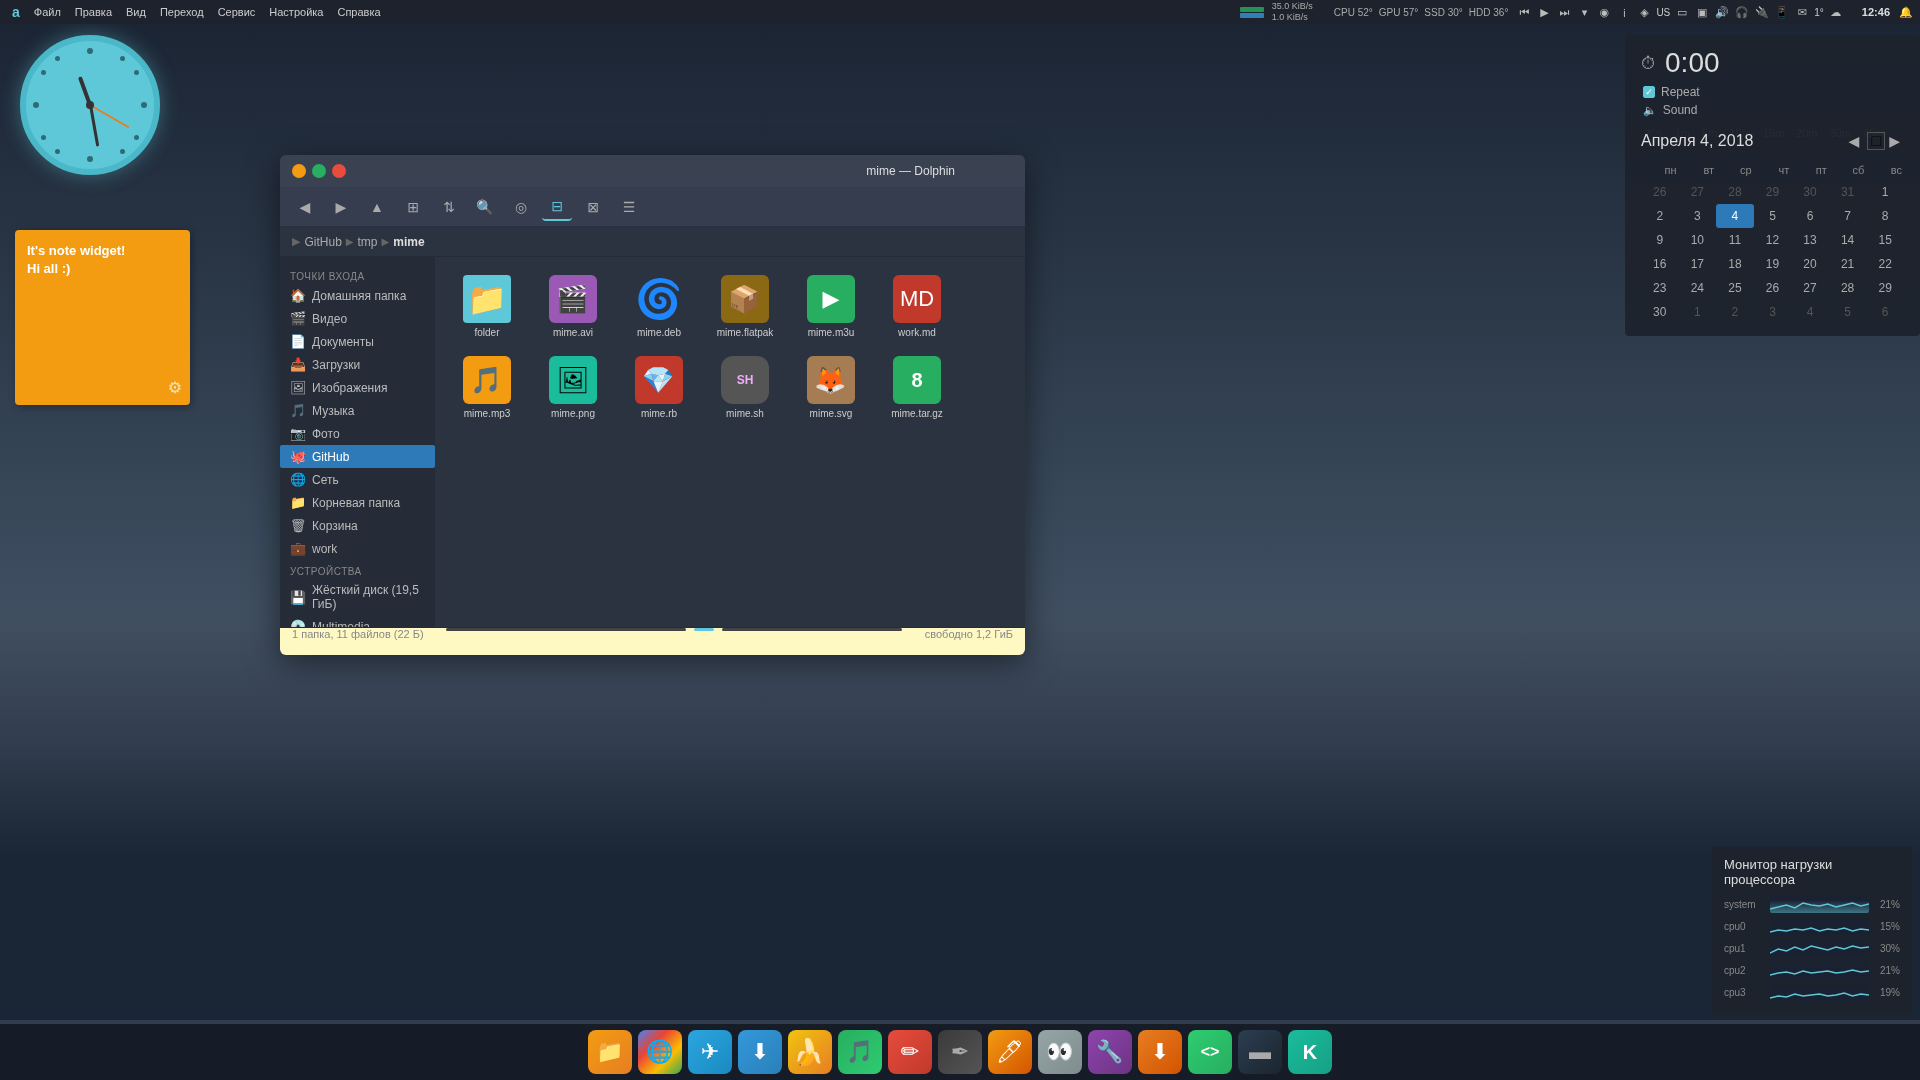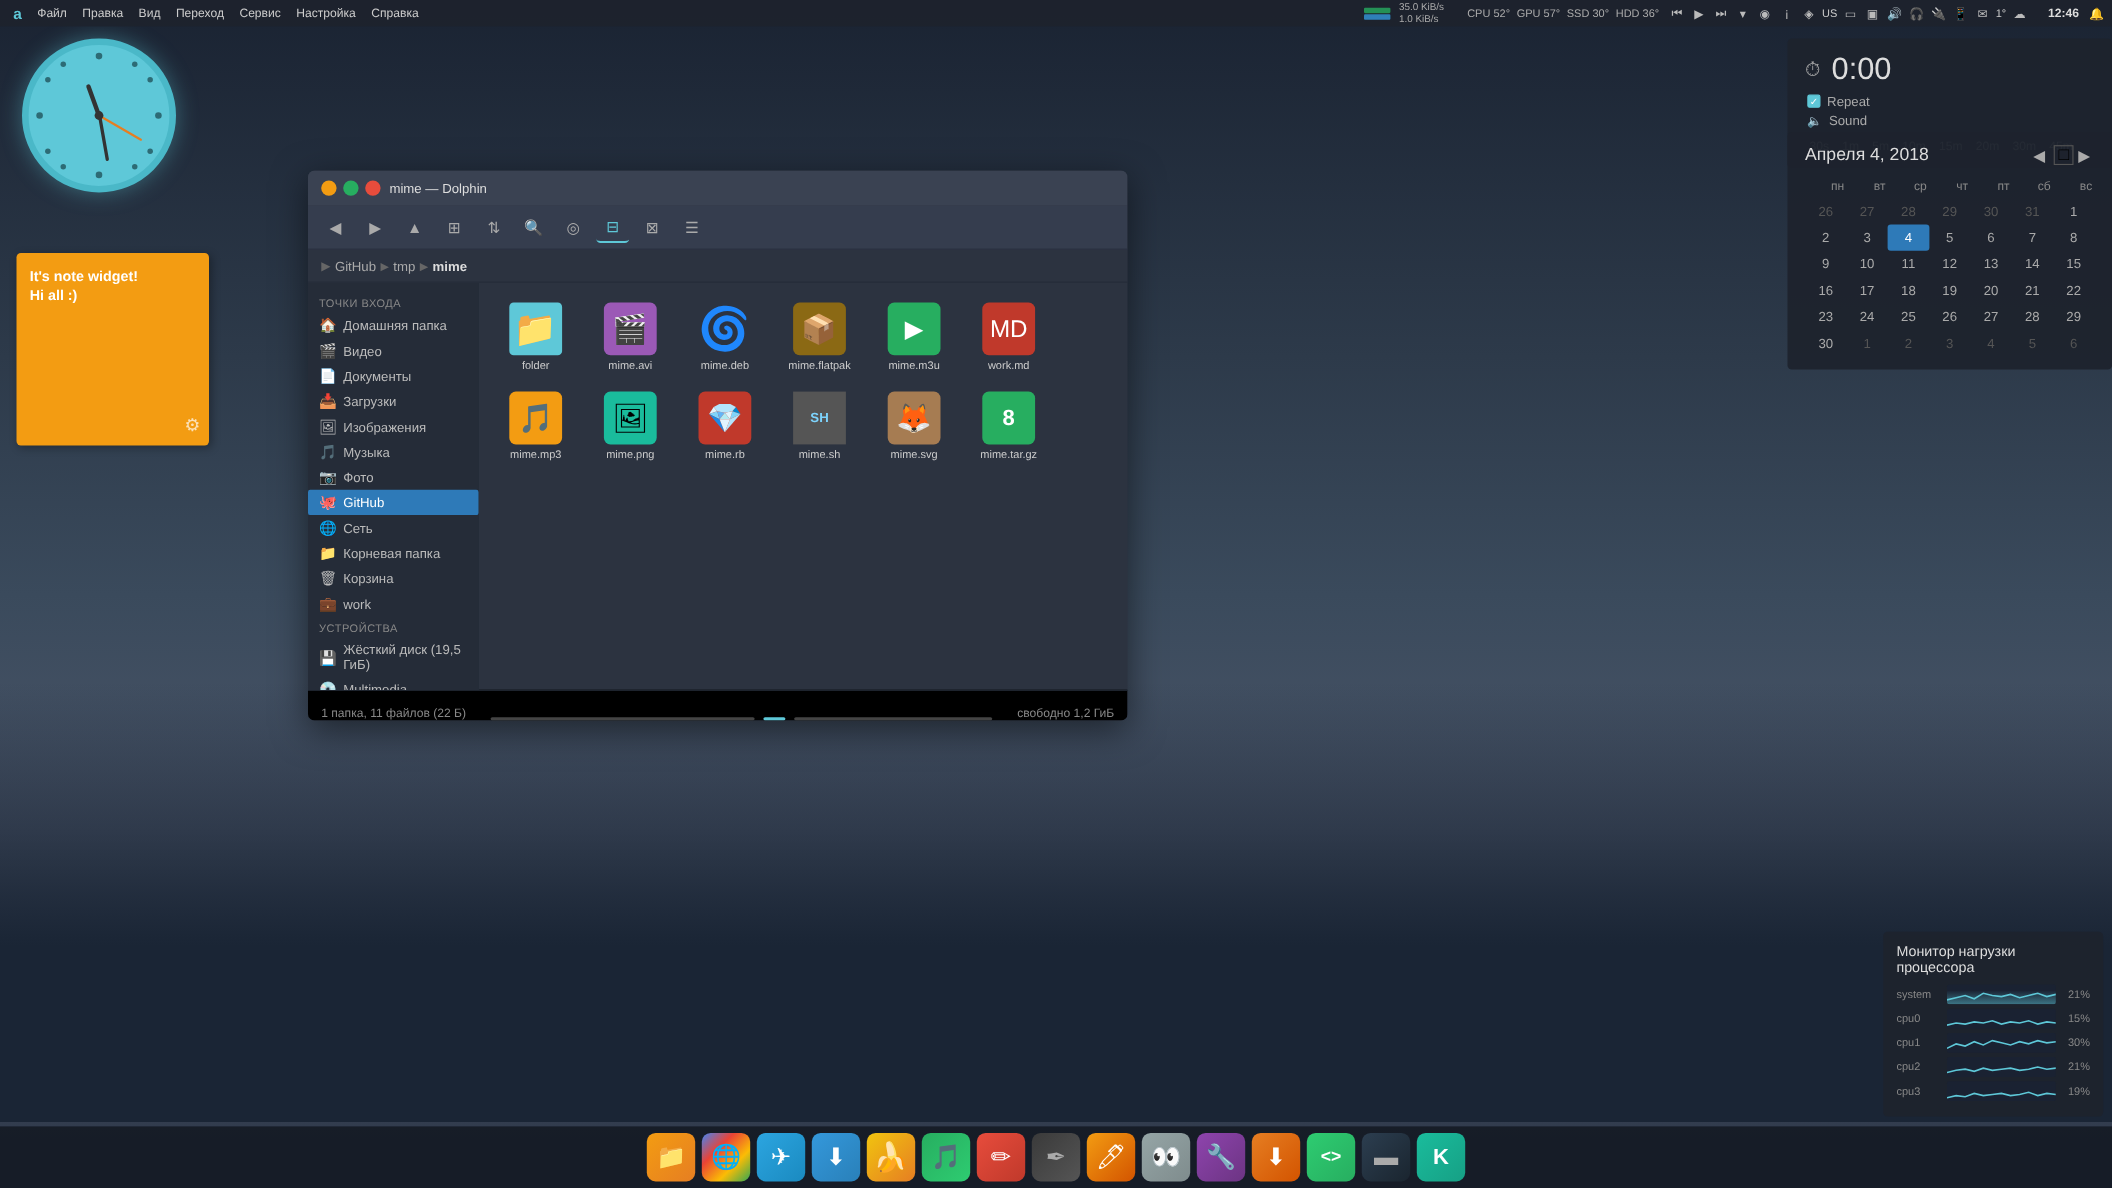--- a/index.html
+++ b/index.html
@@ -247,21 +247,21 @@
       height: 32px;
       background: #3a4252;
       display: flex;
       align-items: center;
       padding: 0 12px;
       gap: 8px;
     }
 
     .fm-title {
       flex: 1;
-      text-align: left;
+      text-align: right;
       color: #ddd;
       font-size: 12px;
     }
 
     .fm-controls {
       display: flex;
       gap: 6px;
     }
 
     .fm-btn {
@@ -393,24 +393,24 @@
 
     .file-name {
       color: #ccc;
       font-size: 10px;
       text-align: left;
       word-break: break-all;
     }
 
     .fm-statusbar {
       height: 28px;
-      background: #000000;
+      background: #fef9c3;
       border-top: 1px solid #252c38;
       display: flex;
-      align-items: flex-end;
+      align-items: flex-start;
       padding: 0 12px;
       color: #888;
       font-size: 11px;
       gap: 8px;
     }
 
     .fm-scroll-indicator {
       flex: 1;
       display: flex;
       align-items: center;
@@ -862,21 +862,21 @@
         <div class="file-icon" style="background:#1abc9c; border-radius:6px; font-size:26px;">🖼</div>
         <span class="file-name">mime.png</span>
       </div>
 
       <div class="file-item">
         <div class="file-icon" style="background:#c0392b; border-radius:6px; font-size:26px;">💎</div>
         <span class="file-name">mime.rb</span>
       </div>
 
       <div class="file-item">
-        <div class="file-icon" style="background:#555; border-radius:0; color:#7dd3fc; font-size:12px; font-weight:bold; display:flex;align-items:center;justify-content:center;">SH</div>
+        <div class="file-icon" style="background:#555; border-radius:12px; color:#f0abfc; font-size:12px; font-weight:bold; display:flex;align-items:center;justify-content:center;">SH</div>
         <span class="file-name">mime.sh</span>
       </div>
 
       <div class="file-item">
         <div class="file-icon" style="background:#a67c52; border-radius:6px; font-size:26px;">🦊</div>
         <span class="file-name">mime.svg</span>
       </div>
 
       <div class="file-item">
         <div class="file-icon" style="background:#27ae60; border-radius:6px; color:#fff; font-size:20px; font-weight:bold; display:flex;align-items:center;justify-content:center;">8</div>

